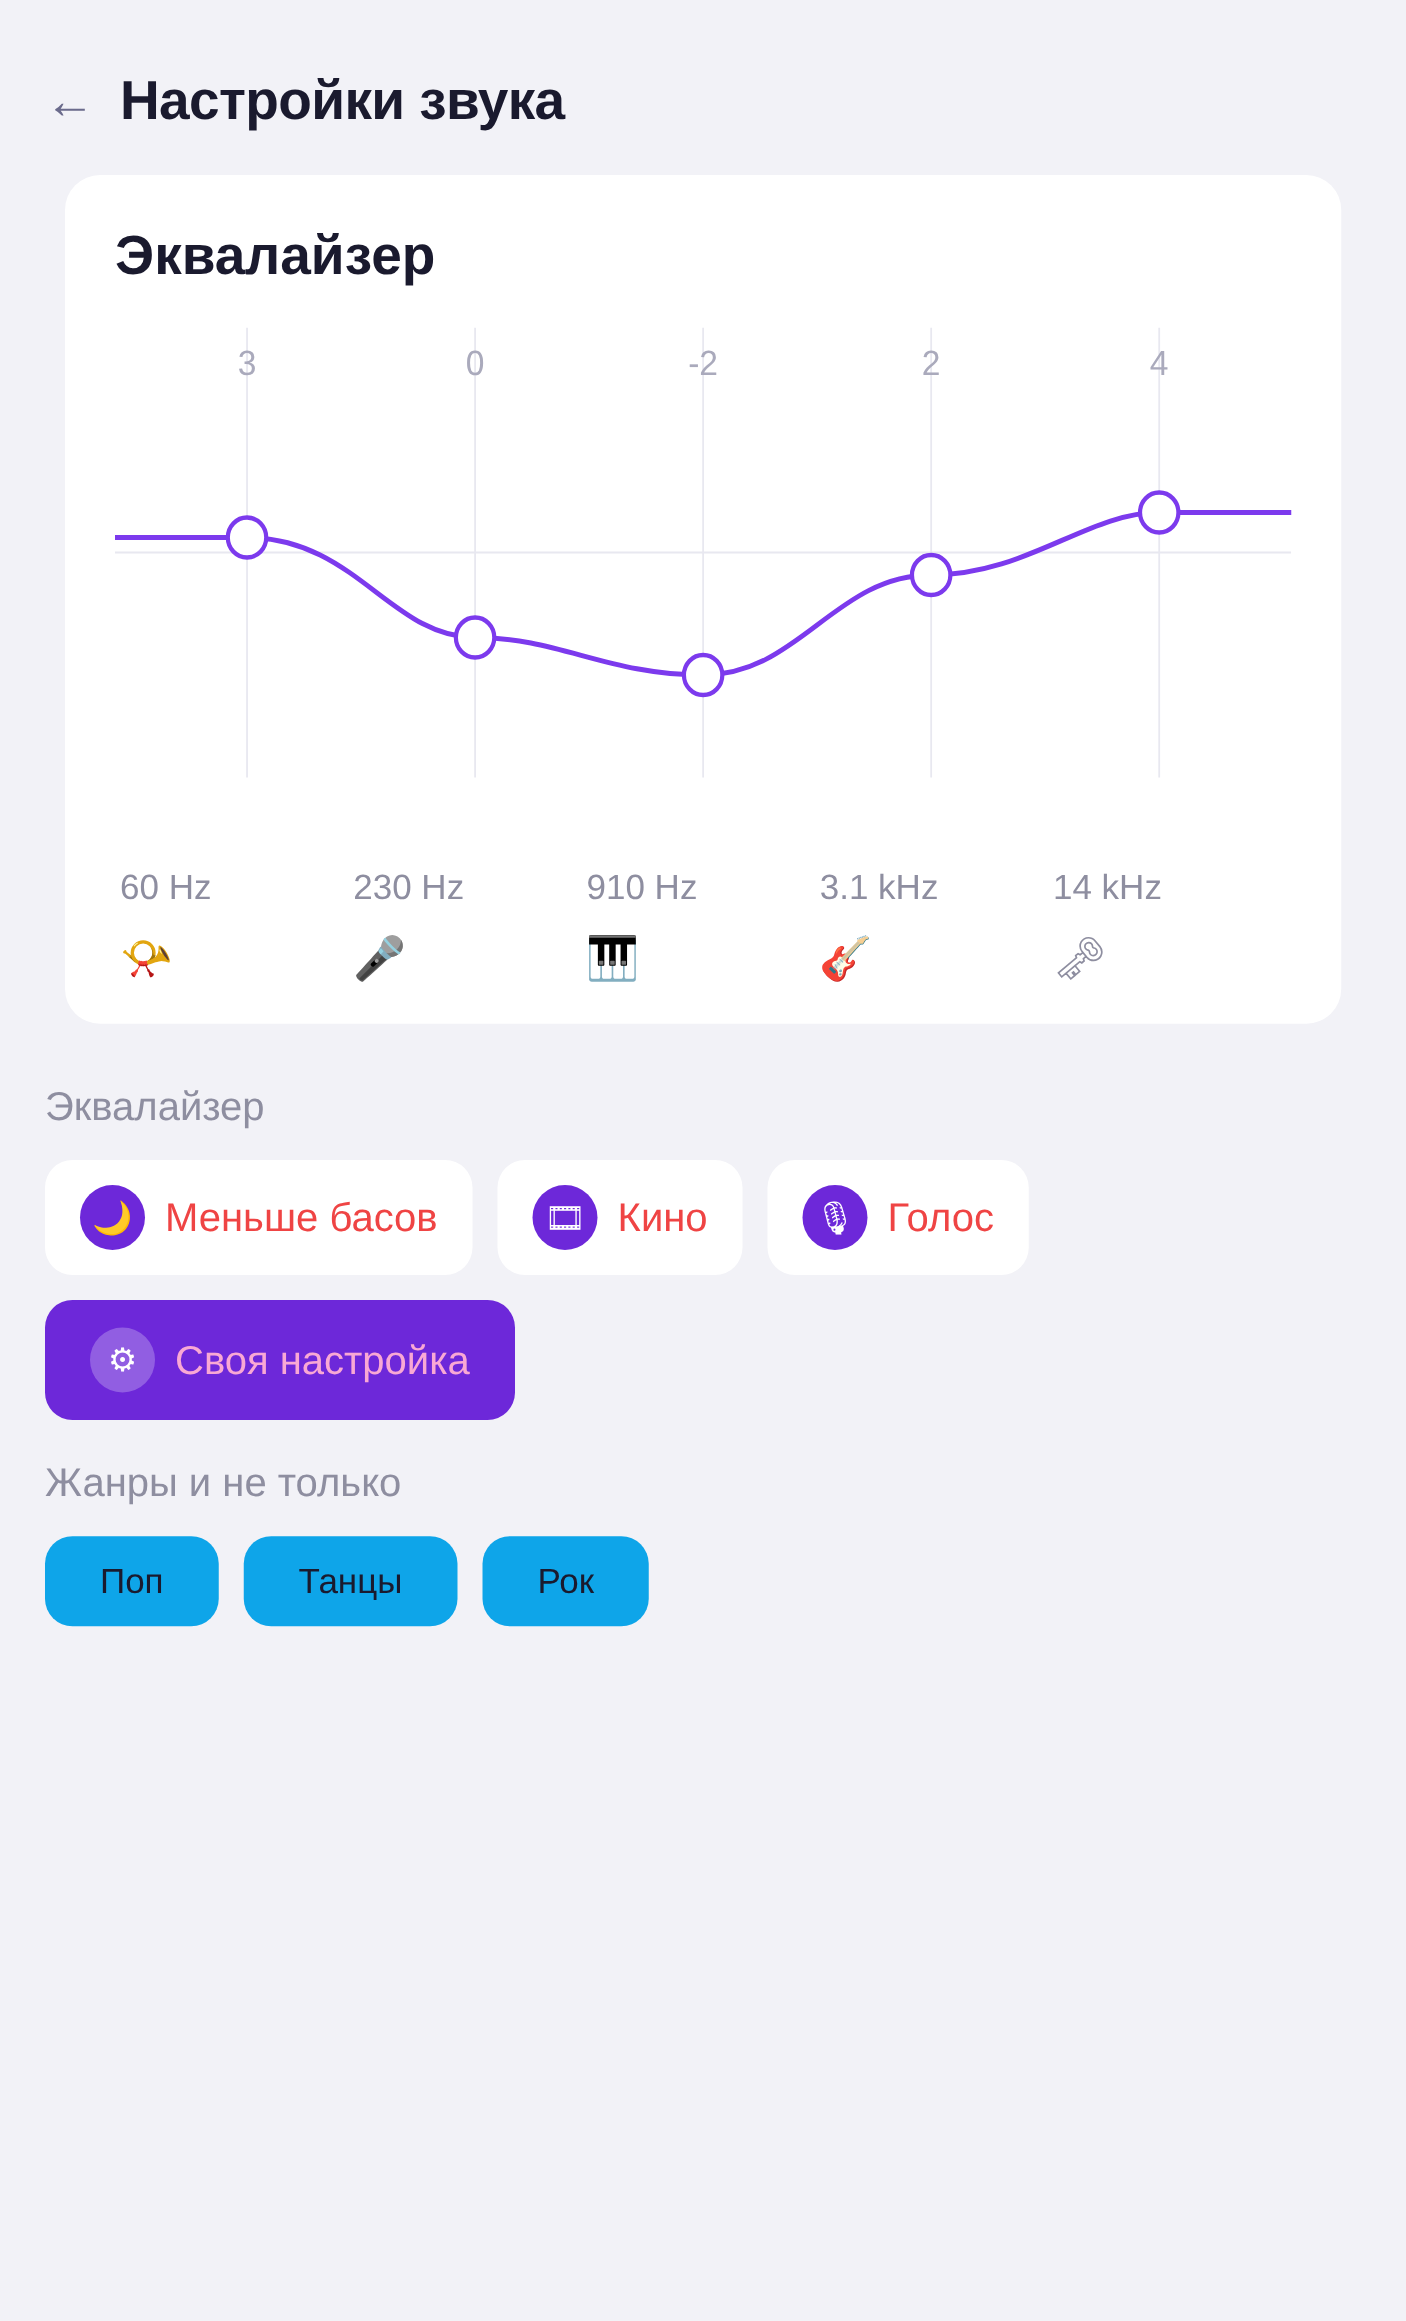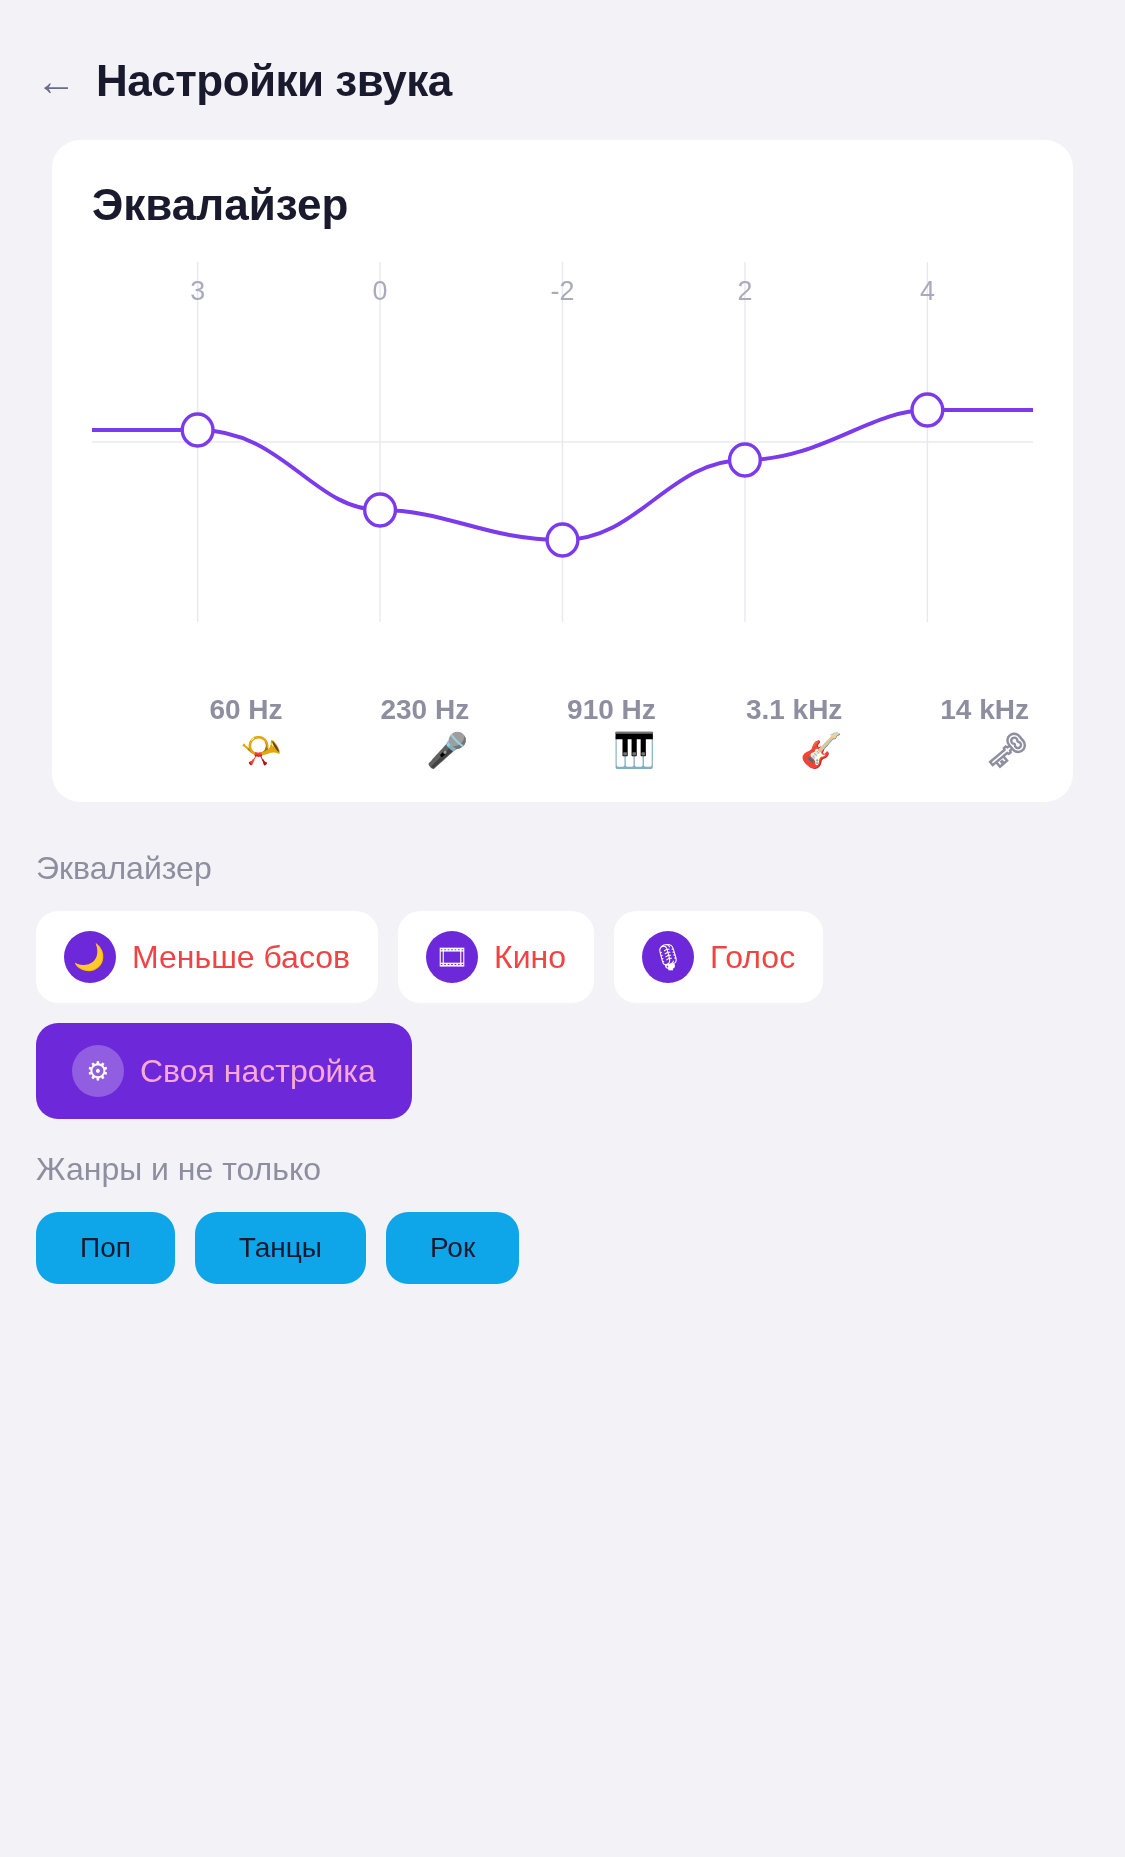--- a/index.html
+++ b/index.html
@@ -99,24 +99,23 @@
 
     .eq-freq-labels {
       display: flex;
       justify-content: space-between;
       margin-top: 12px;
       padding: 0 4px;
     }
     .freq-col {
       display: flex;
       flex-direction: column;
-      align-items: flex-end;
-      gap: 4px;
+      align-items: flex-start;
+      gap: 20px;
       flex: 1;
-      font-weight: bold;
     }
     .freq-label {
       font-size: 28px;
       color: #8e8ea0;
     }
     .freq-icon {
       font-size: 34px;
       color: #8e8ea0;
     }
 

